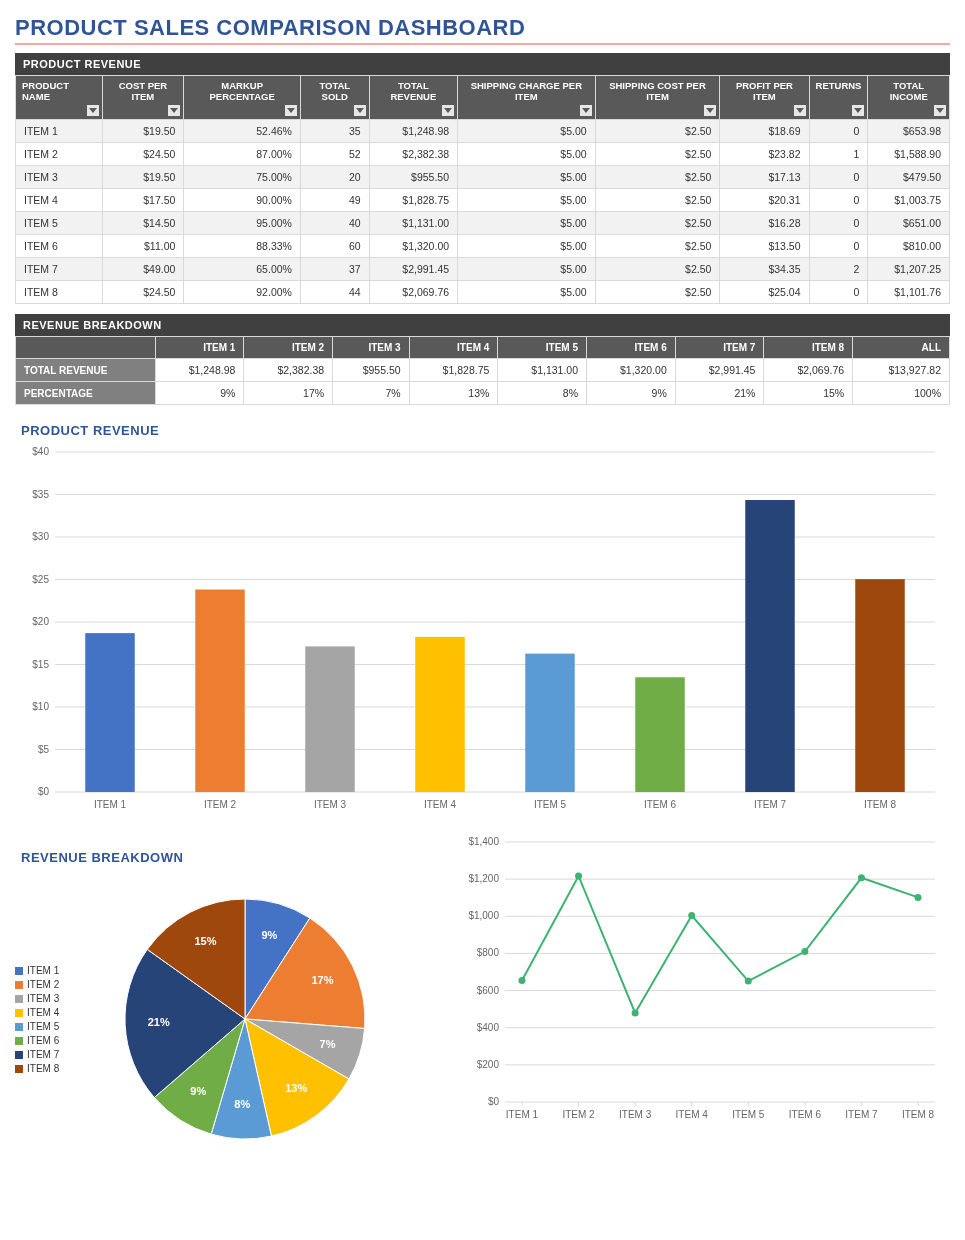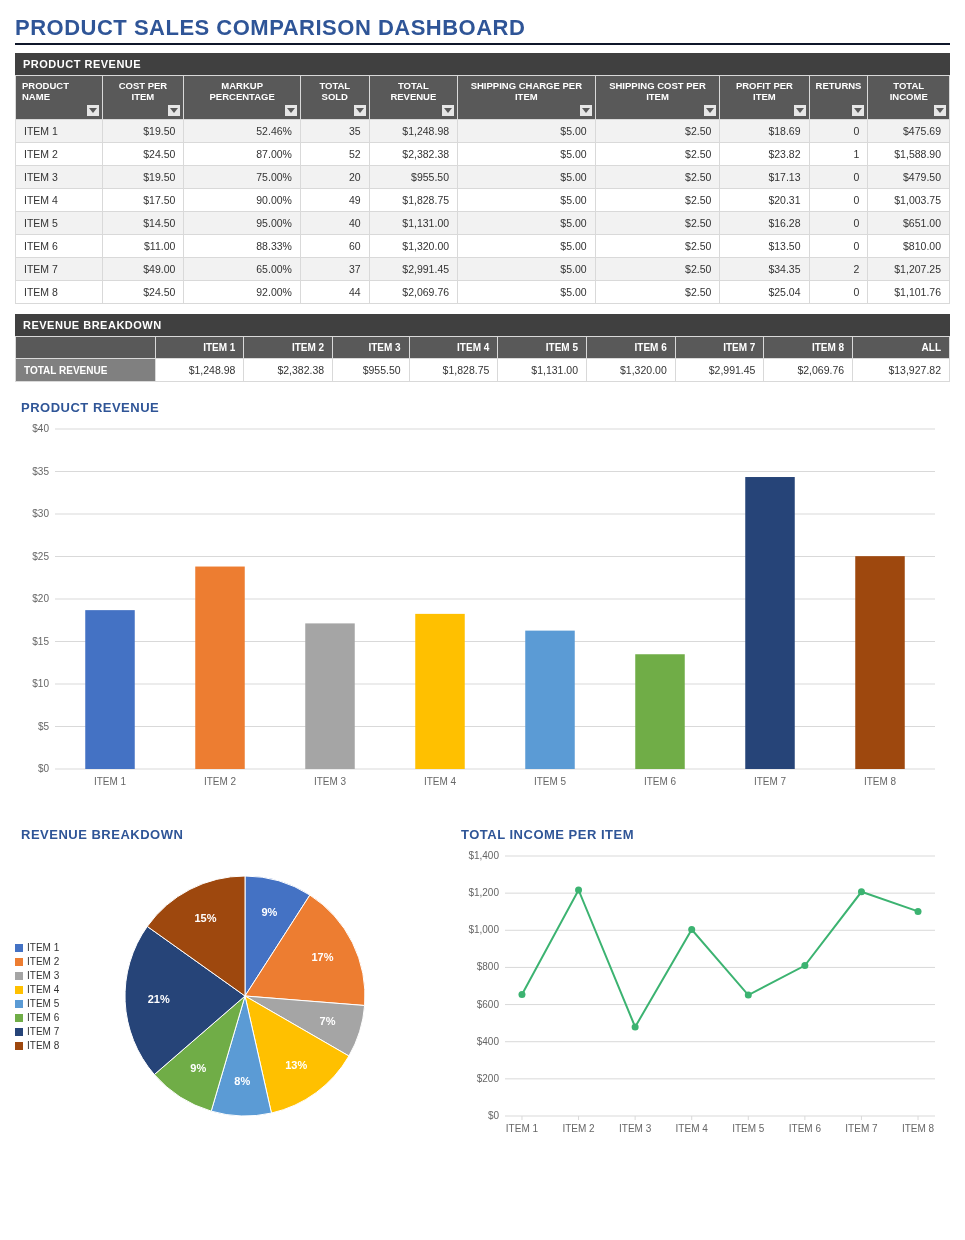--- a/index.html
+++ b/index.html
@@ -11,21 +11,21 @@
     color: #333;
     background: #fff;
     width: 965px;
   }
   h1.page-title {
     font-size: 22px;
     font-weight: 700;
     color: #2f5597;
     letter-spacing: .5px;
     margin: 0 0 8px 0;
-    border-bottom: 2px solid #0f172a;
+    border-bottom: 2px solid #fca5a5;
     padding-bottom: 2px;
   }
   .section-bar {
     background: #404040;
     color: #fff;
     font-weight: 700;
     font-size: 11px;
     padding: 5px 8px;
     letter-spacing: .5px;
   }
@@ -151,21 +151,21 @@
       <tr>
         <td>ITEM 1</td>
         <td>$19.50</td>
         <td>52.46%</td>
         <td>35</td>
         <td>$1,248.98</td>
         <td>$5.00</td>
         <td>$2.50</td>
         <td>$18.69</td>
         <td>0</td>
-        <td>$475.69</td>
+        <td>$653.98</td>
       </tr>
       <tr>
         <td>ITEM 2</td>
         <td>$24.50</td>
         <td>87.00%</td>
         <td>52</td>
         <td>$2,382.38</td>
         <td>$5.00</td>
         <td>$2.50</td>
         <td>$23.82</td>
@@ -269,20 +269,32 @@
         <td class="rowhead">TOTAL REVENUE</td>
         <td>$1,248.98</td>
         <td>$2,382.38</td>
         <td>$955.50</td>
         <td>$1,828.75</td>
         <td>$1,131.00</td>
         <td>$1,320.00</td>
         <td>$2,991.45</td>
         <td>$2,069.76</td>
         <td>$13,927.82</td>
+      </tr>
+      <tr>
+        <td class="rowhead">PERCENTAGE</td>
+        <td>9%</td>
+        <td>17%</td>
+        <td>7%</td>
+        <td>13%</td>
+        <td>8%</td>
+        <td>9%</td>
+        <td>21%</td>
+        <td>15%</td>
+        <td>100%</td>
       </tr>
     </tbody>
 </table>
 
 
 <div class="chart-title">PRODUCT REVENUE</div>
 <svg id="bar-chart" width="930" height="380">
     <line class="gridline" x1="40" y1="350" x2="920" y2="350"></line>
     <text class="tick-label" x="34" y="353" text-anchor="end">$0</text>
     <line class="gridline" x1="40" y1="307.5" x2="920" y2="307.5"></line>
@@ -347,21 +359,20 @@
           <path d="M160,150 L126.1920931790284,265.13915683373966 A120,120 0 0 1 69.31005107748898,228.58328807343418 Z" fill="#70ad47" stroke="#fff" stroke-width="1"></path>
           <text x="113.28863337183634" y="225.68430523661402" text-anchor="middle" font-size="11" fill="#fff" font-weight="600">9%</text>
           <path d="M160,150 L69.31005107748898,228.58328807343418 A120,120 0 0 1 62.25088575395972,80.39317085145619 Z" fill="#264478" stroke="#fff" stroke-width="1"></path>
           <text x="73.69786189458812" y="157.1110775271713" text-anchor="middle" font-size="11" fill="#fff" font-weight="600">21%</text>
           <path d="M160,150 L62.25088575395972,80.39317085145619 A120,120 0 0 1 159.99999999999997,30 Z" fill="#9e480e" stroke="#fff" stroke-width="1"></path>
           <text x="120.40922852275173" y="76.20461723621463" text-anchor="middle" font-size="11" fill="#fff" font-weight="600">15%</text>
         </svg>
     </div>
   </div>
   <div class="line-block">
-    <div class="chart-title">TOTAL INCOME PER ITEM</div>
     <svg id="line-chart" width="490" height="300">
         <line class="gridline" x1="50" y1="270" x2="480" y2="270"></line>
         <text class="tick-label" x="44" y="273" text-anchor="end">$0</text>
         <line class="gridline" x1="50" y1="232.85714285714286" x2="480" y2="232.85714285714286"></line>
         <text class="tick-label" x="44" y="235.85714285714286" text-anchor="end">$200</text>
         <line class="gridline" x1="50" y1="195.71428571428572" x2="480" y2="195.71428571428572"></line>
         <text class="tick-label" x="44" y="198.71428571428572" text-anchor="end">$400</text>
         <line class="gridline" x1="50" y1="158.57142857142858" x2="480" y2="158.57142857142858"></line>
         <text class="tick-label" x="44" y="161.57142857142858" text-anchor="end">$600</text>
         <line class="gridline" x1="50" y1="121.42857142857144" x2="480" y2="121.42857142857144"></line>

